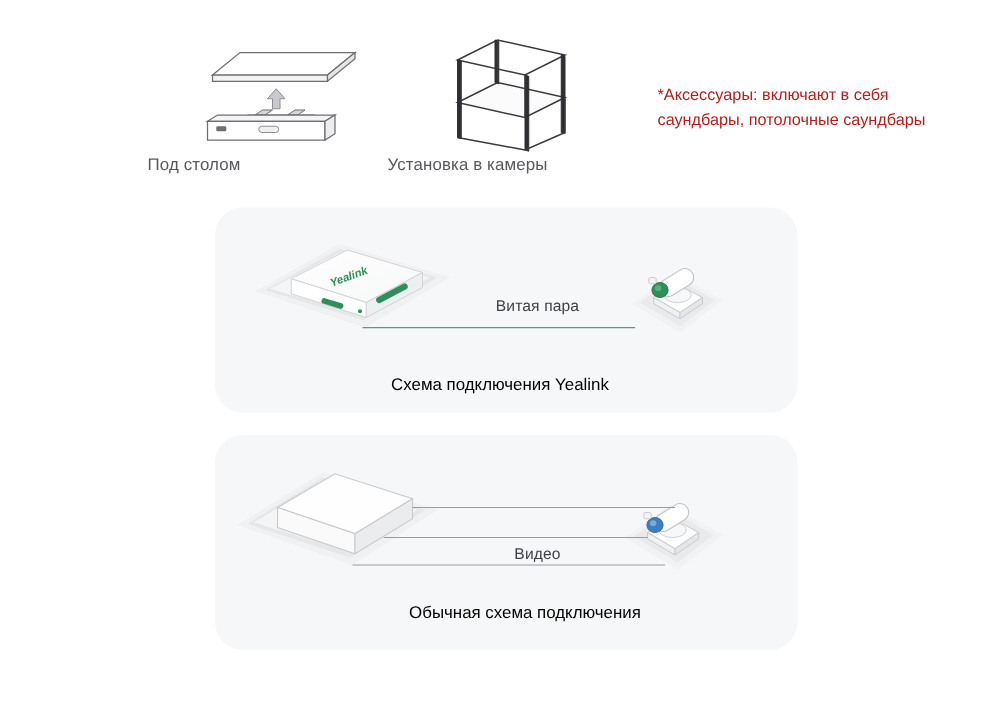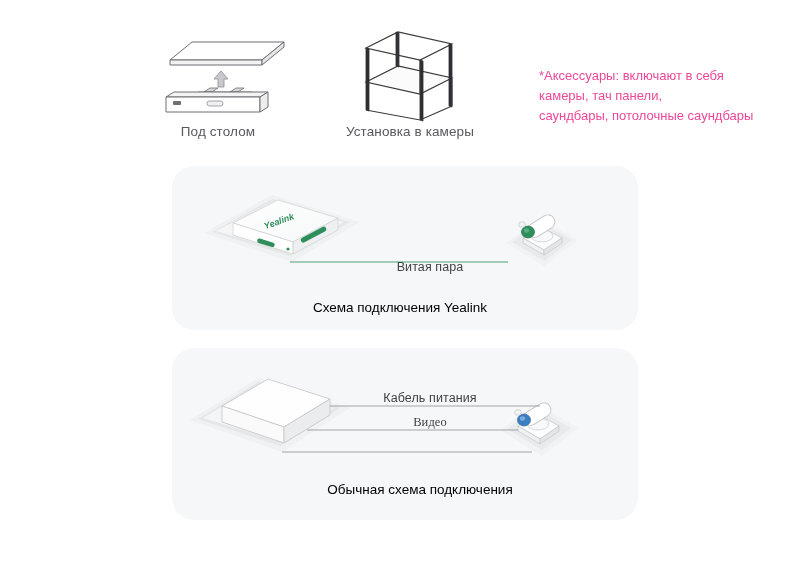--- a/index.html
+++ b/index.html
@@ -18,31 +18,30 @@
   .top-illus{position:absolute;}
   #illus-desk{left:148px;top:34px;width:140px;height:84px;}
   #illus-rack{left:352px;top:30px;width:112px;height:92px;}
 
   .top-caption{
     position:absolute;
     font-size:13.5px;
     color:#58585d;
     letter-spacing:.1px;
     white-space:nowrap;
-    text-align:center;
   }
   #cap-desk{left:118px;top:124px;width:200px;}
   #cap-rack{left:310px;top:124px;width:200px;}
 
   .note{
     position:absolute;
-    left:539px;top:66px;width:250px;
+    left:526px;top:66px;width:250px;
     font-size:13px;
     line-height:20px;
-    color:#ec4899;
+    color:#b91c1c;
   }
   .note div{white-space:nowrap;}
 
   
   .card{
     position:absolute;
     background:#f6f7f8;
     border-radius:22px;
   }
   #card-yealink{left:172px;top:166px;width:466px;height:164px;}
@@ -64,23 +63,23 @@
 
   
   .cable-label{
     position:absolute;
     font-size:12.5px;
     color:#3f3f45;
     white-space:nowrap;
     text-align:center;
     letter-spacing:.1px;
   }
-  #lbl-twisted{left:345px;top:238px;width:170px;margin-top:22px;}
+  #lbl-twisted{left:345px;top:238px;width:170px;}
   #lbl-power{left:330px;top:391px;width:200px;}
-  #lbl-video{left:345px;top:415px;width:170px;font-family:Liberation Serif, serif;}
+  #lbl-video{left:345px;top:436px;width:170px;}
   #lbl-data{left:340px;top:438px;width:180px;}
 </style>
 </head>
 <body>
 
 <div class="stage">
 
   <svg id="illus-desk" class="top-illus" viewBox="0 0 140 84">
 
     <path d="M22 26 L44 8 L136 8 L114 26 Z" fill="#ffffff" stroke="#6e6e73" stroke-width="1"></path>
@@ -118,21 +117,20 @@
     <path d="M14 80 L68 90 L100 76" fill="none" stroke="#3a3a3e" stroke-width="1.2"></path>
     <path d="M100 76 L100 49" fill="none" stroke="#3a3a3e" stroke-width="1"></path>
 
     <path d="M46 2 L46 36" fill="none" stroke="#3a3a3e" stroke-width="1"></path>
     <path d="M68 30 L68 64" fill="none" stroke="#3a3a3e" stroke-width="1"></path>
   </svg>
   <div id="cap-rack" class="top-caption">Установка в камеры</div>
 
   <div class="note">
     <div>*Аксессуары: включают в себя</div>
-    <div>камеры, тач панели,</div>
     <div>саундбары, потолочные саундбары</div>
   </div>
 
   <div id="card-yealink" class="card"></div>
 
   <svg class="scene" width="800" height="562" viewBox="0 0 800 562" style="pointer-events:none;">
     <defs>
       <linearGradient id="padGradA" x1="0" y1="0" x2="0" y2="1">
         <stop offset="0" stop-color="#fbfbfc"></stop>
         <stop offset="1" stop-color="#eeeef0"></stop>
@@ -226,18 +224,17 @@
       <ellipse cx="524" cy="420" rx="6.5" ry="6" fill="#3a7fc1" stroke="#2d6399" stroke-width="0.7"></ellipse>
       <ellipse cx="522.5" cy="418.5" rx="2.6" ry="2.3" fill="#7fb0dd" opacity="0.9"></ellipse>
       <rect x="515" y="410" width="6" height="5" rx="1.5" fill="#f2f3f4" stroke="#c3c4c8" stroke-width="0.7"></rect>
     </g>
 
     <path d="M330 406 L540 406" stroke="#9a9aa0" stroke-width="0.9" fill="none"></path>
     <path d="M307 430 L518 430" stroke="#9a9aa0" stroke-width="0.9" fill="none"></path>
     <path d="M282 452 L532 452" stroke="#9a9aa0" stroke-width="0.9" fill="none"></path>
   </svg>
 
-  <div id="lbl-power" class="cable-label">Кабель питания</div>
   <div id="lbl-video" class="cable-label">Видео</div>
 
   <div id="cap-standard" class="card-caption">Обычная схема подключения</div>
 
 </div>
 
 </body></html>

